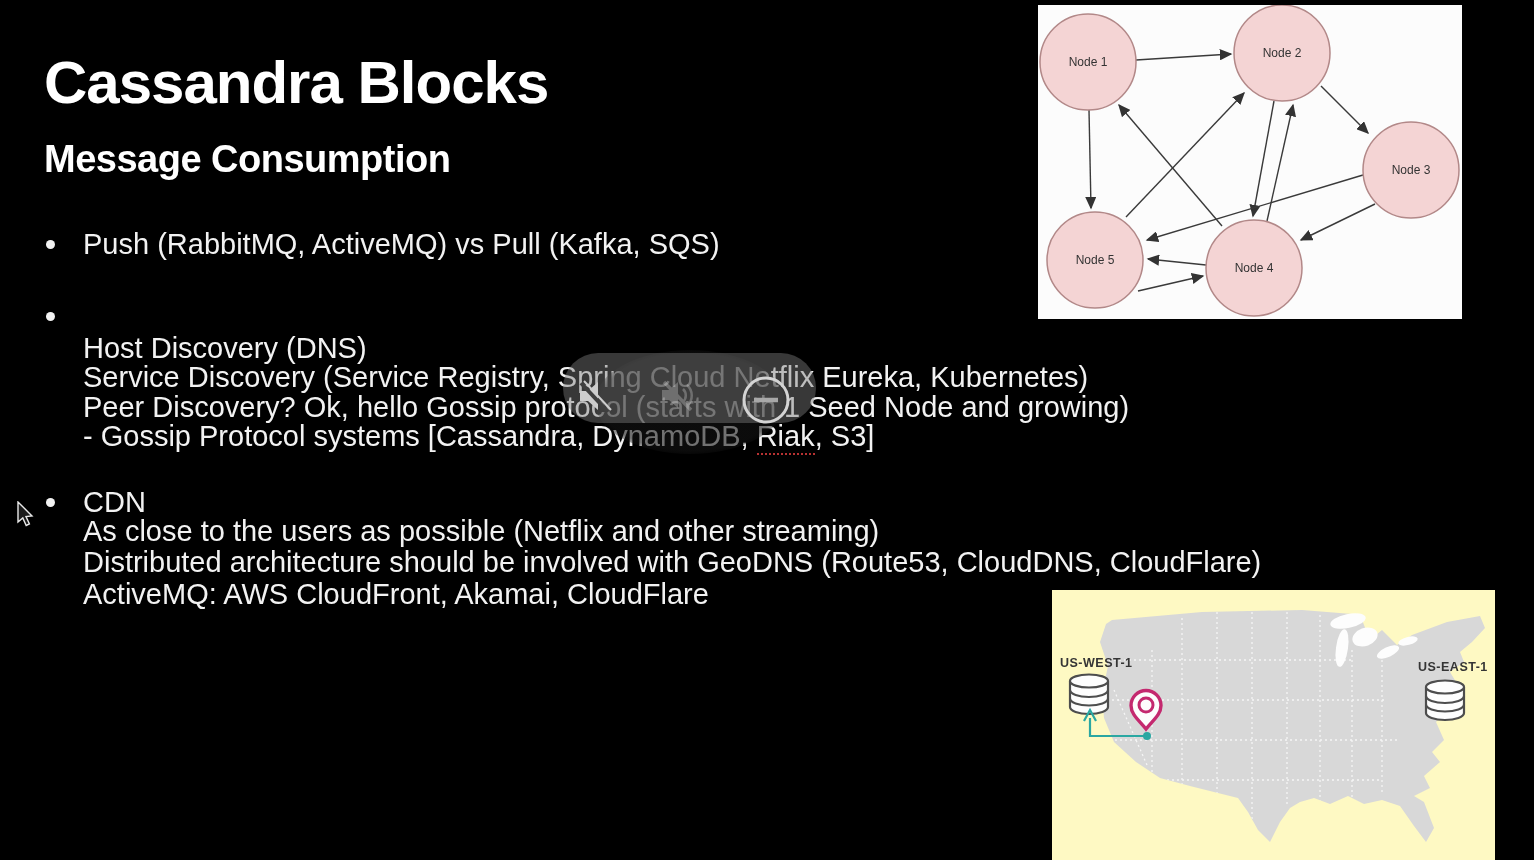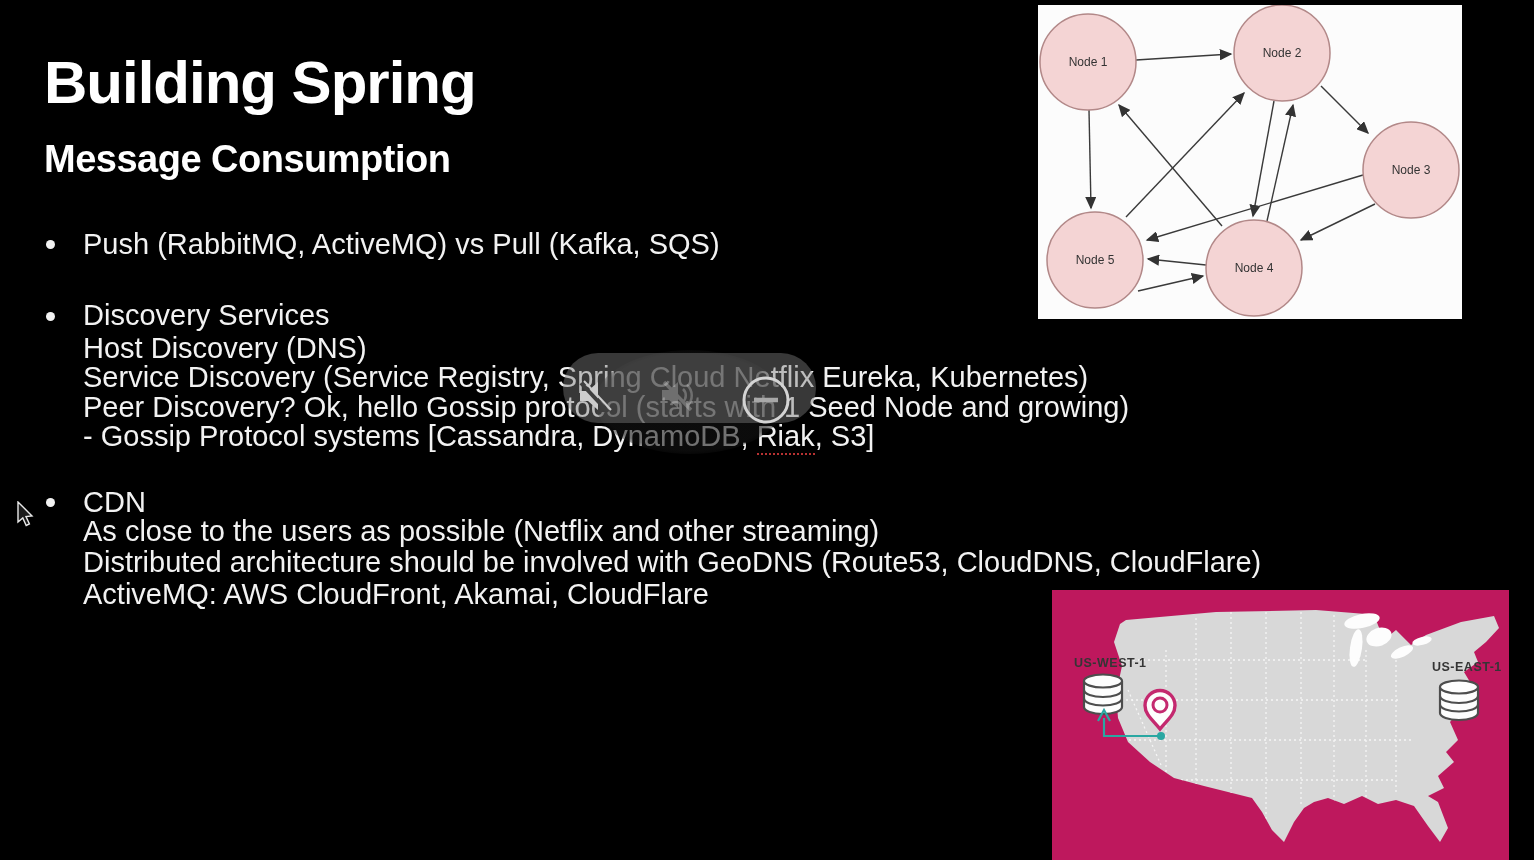--- a/index.html
+++ b/index.html
@@ -9,42 +9,41 @@
   .title{position:absolute;left:44px;top:48px;font-size:60px;font-weight:700;color:#fff;
          letter-spacing:-1px;white-space:nowrap;}
   .subtitle{position:absolute;left:44px;top:138px;font-size:38px;font-weight:700;color:#fff;
             letter-spacing:-0.5px;white-space:nowrap;}
   .line{position:absolute;left:83px;font-size:29px;color:#f2f2f2;white-space:nowrap;}
   .bdot{position:absolute;left:46px;width:9px;height:9px;border-radius:50%;background:#f2f2f2;}
   .squiggle{border-bottom:2px dotted #b83232;padding-bottom:1px;}
   
   .node-panel{position:absolute;left:1038px;top:5px;width:424px;height:314px;background:#fcfcfc;}
   
-  .map-panel{position:absolute;left:1052px;top:590px;width:443px;height:270px;background:#be185d;padding-left:14px;}
+  .map-panel{position:absolute;left:1052px;top:590px;width:443px;height:270px;background:#fef9c3;}
   
   .osd-halo{position:absolute;left:595px;top:350px;width:190px;height:104px;border-radius:50%;
             background:radial-gradient(ellipse at center, rgba(20,20,20,0.58) 0 66%, rgba(20,20,20,0) 78%);}
   .osd-pill{position:absolute;left:563px;top:353px;width:253px;height:70px;border-radius:35px;
             background:rgba(125,125,125,0.45);}
   .osd-icon{position:absolute;}
   .cursor{position:absolute;left:16px;top:501px;}
 </style>
 </head>
 <body>
 
 <div class="screen">
 
-  <div class="title">Building Spring</div>
+  <div class="title">Cassandra Blocks</div>
   <div class="subtitle">Message Consumption</div>
 
   <div class="bdot" style="top:240px"></div>
   <div class="line" style="top:228px">Push (RabbitMQ, ActiveMQ) vs Pull (Kafka, SQS)</div>
 
   <div class="bdot" style="top:312px"></div>
-  <div class="line" style="top:299px">Discovery Services</div>
   <div class="line" style="top:332px">Host Discovery (DNS)</div>
   <div class="line" style="top:361px">Service Discovery (Service Registry, Spring Cloud Netflix Eureka, Kubernetes)</div>
   <div class="line" style="top:391px">Peer Discovery? Ok, hello Gossip protocol (starts with 1 Seed Node and growing)</div>
   <div class="line" style="top:420px"><span>- Gossip Protocol systems [Cassandra, DynamoDB, </span><span class="squiggle">Riak</span><span>, S3]</span></div>
 
   <div class="bdot" style="top:498px"></div>
   <div class="line" style="top:486px">CDN</div>
   <div class="line" style="top:515px">As close to the users as possible (Netflix and other streaming)</div>
   <div class="line" style="top:546px">Distributed architecture should be involved with GeoDNS (Route53, CloudDNS, CloudFlare)</div>
   <div class="line" style="top:578px">ActiveMQ: AWS CloudFront, Akamai, CloudFlare</div>

